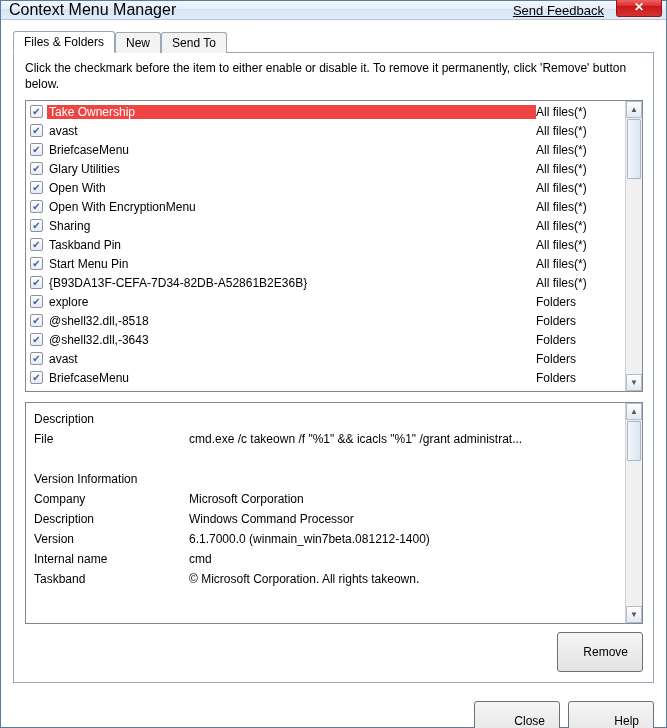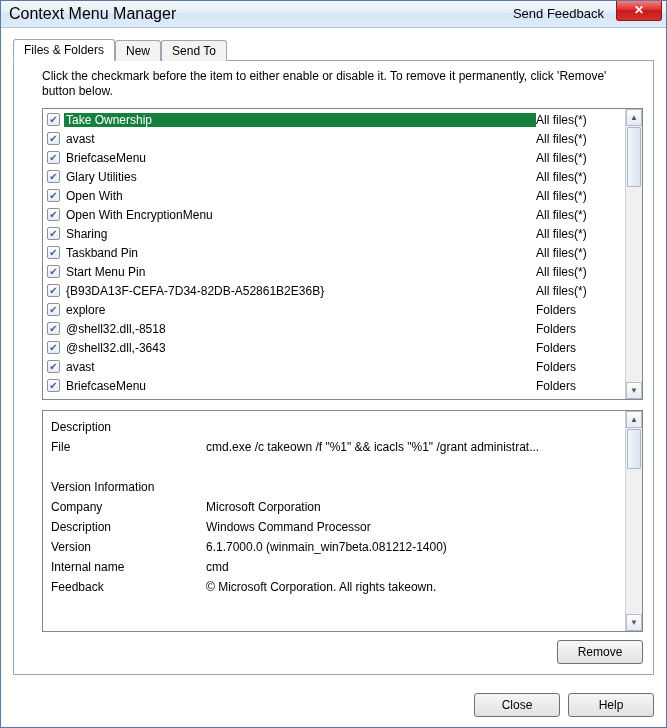--- a/index.html
+++ b/index.html
@@ -36,20 +36,21 @@
     color: #000;
   }
   .titlebar .right {
     margin-left: auto;
     display: flex;
     align-items: center;
     gap: 8px;
   }
   .send-feedback {
     color: #000;
+    text-decoration: underline;
     font-size: 13px;
     margin-right: 4px;
     cursor: pointer;
   }
   .close-btn {
     width: 46px;
     height: 20px;
     background: linear-gradient(180deg, #f08080 0%, #e03030 45%, #c81818 46%, #d83030 100%);
     border: 1px solid #8b1a1a;
     border-top: none;
@@ -91,21 +92,21 @@
   .tab.active {
     background: #fff;
     border-bottom: 1px solid #fff;
     top: 1px;
     z-index: 3;
   }
   .tab-panel {
     border: 1px solid #9aa7b7;
     background: #fff;
     flex: 1;
-    padding: 8px 10px 10px 28px;
+    padding: 8px 10px 10px 11px;
     display: flex;
     flex-direction: column;
     position: relative;
     z-index: 1;
   }
   .hint {
     font-size: 12px;
     margin-bottom: 8px;
     line-height: 1.3;
   }
@@ -145,21 +146,21 @@
     font-size: 10px;
     line-height: 1;
   }
   .row .name {
     flex: 1;
     padding: 0 2px;
     white-space: nowrap;
     overflow: hidden;
   }
   .row.selected .name {
-    background: #15803d;
+    background: #ef4444;
     color: #fff;
   }
   .row .type {
     width: 85px;
     text-align: left;
   }
   .vscroll {
     width: 17px;
     background: #f0f0f0;
     border-left: 1px solid #d0d0d0;
@@ -208,28 +209,29 @@
     text-overflow: ellipsis;
   }
   .spacer-row { height: 20px; }
   .remove-row {
     margin-top: 8px;
     display:flex;
     justify-content:flex-end;
   }
   .btn {
     min-width: 86px;
-    height: 24px;
+    height: 40px;
     border: 1px solid #707070;
     background: linear-gradient(180deg,#f6f6f6,#e2e2e2);
     border-radius: 3px;
     font-size: 12px;
     font-family: inherit;
     cursor: pointer;
     padding: 0 14px;
+    text-align: right;
   }
   .footer {
     display: flex;
     justify-content: flex-end;
     gap: 8px;
     padding: 8px 12px 10px 12px;
     border-top: 0;
   }
 </style>
 </head>
@@ -398,21 +400,21 @@
           </div>
           <div class="drow">
             <div class="dlabel">Version</div>
             <div class="dval">6.1.7000.0 (winmain_win7beta.081212-1400)</div>
           </div>
           <div class="drow">
             <div class="dlabel">Internal name</div>
             <div class="dval">cmd</div>
           </div>
           <div class="drow">
-            <div class="dlabel">Feedback</div>
+            <div class="dlabel">Taskband</div>
             <div class="dval">© Microsoft Corporation. All rights takeown.</div>
           </div>
         </div>
         <div class="vscroll">
           <div class="sbtn">▲</div>
           <div class="thumb" style="height:40px"></div>
           <div style="flex:1"></div>
           <div class="sbtn">▼</div>
         </div>
       </div>

